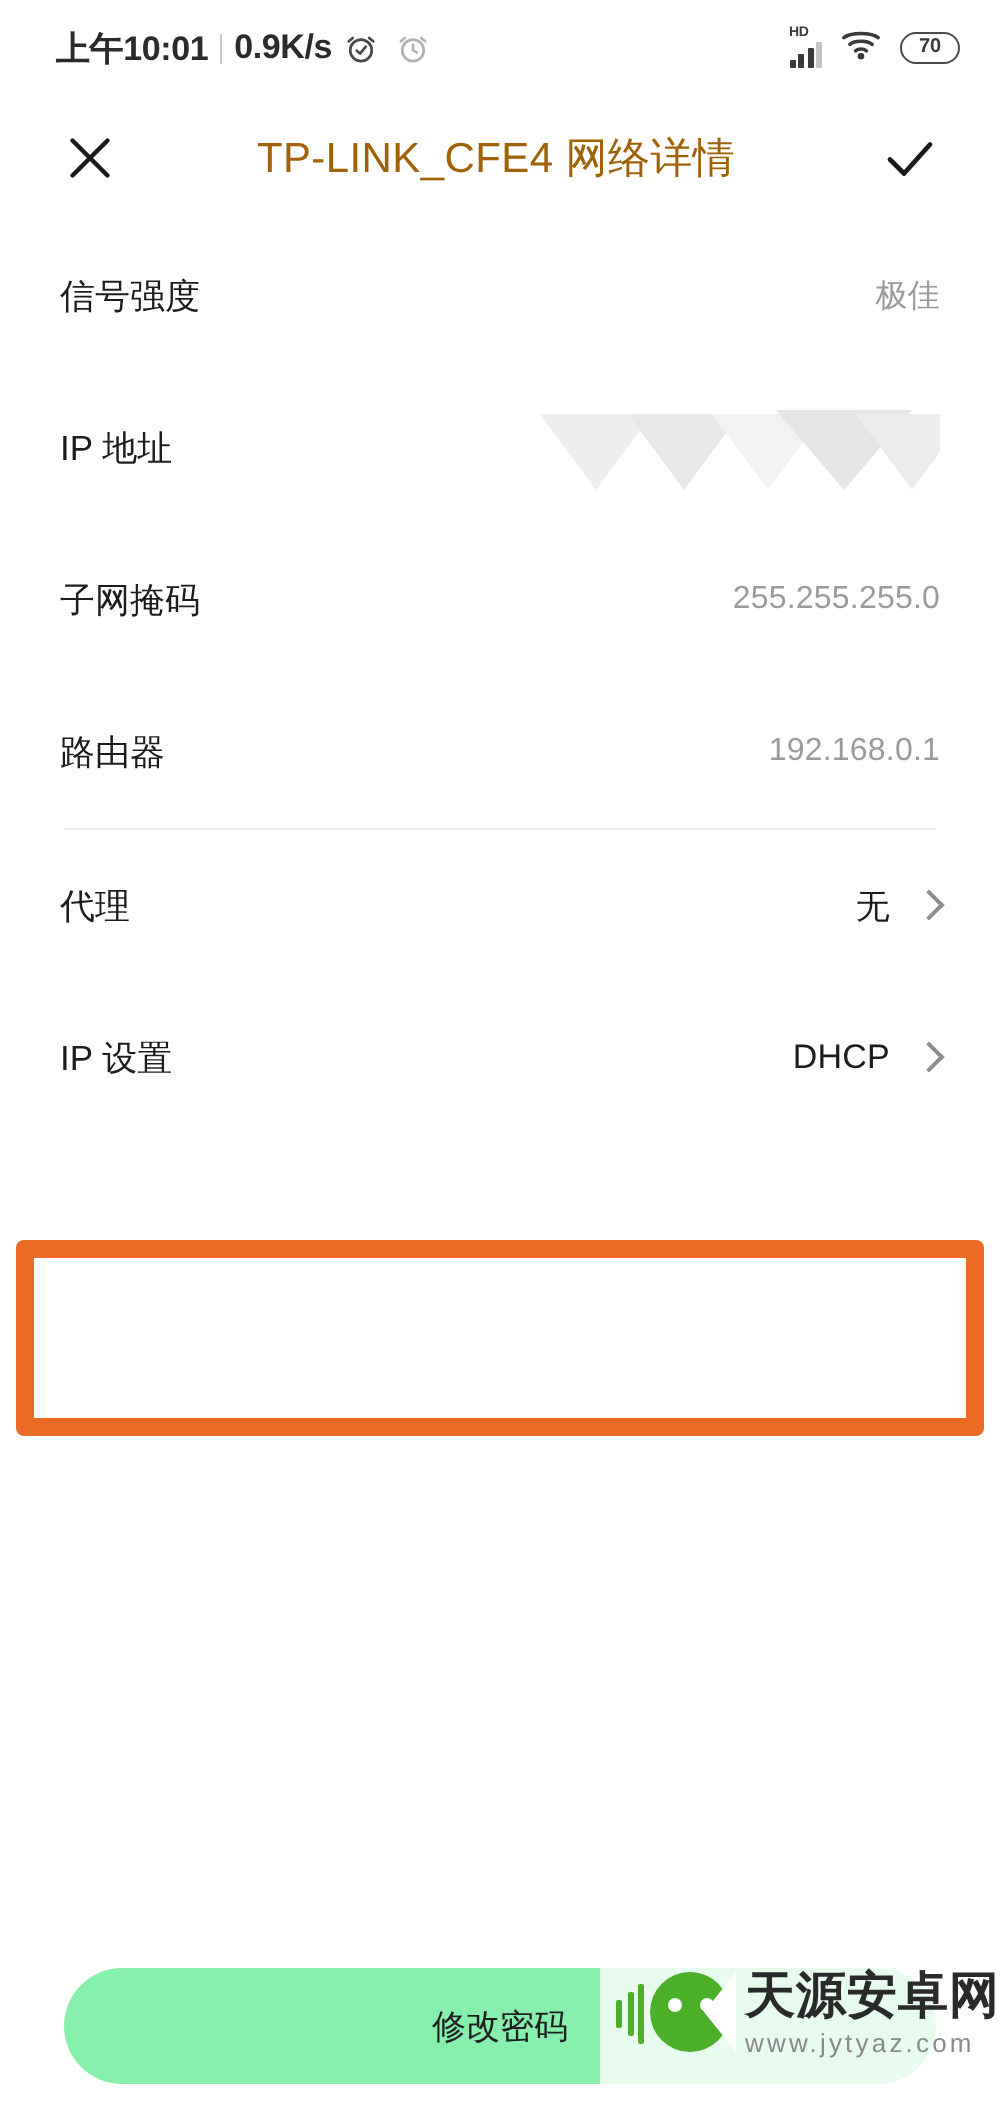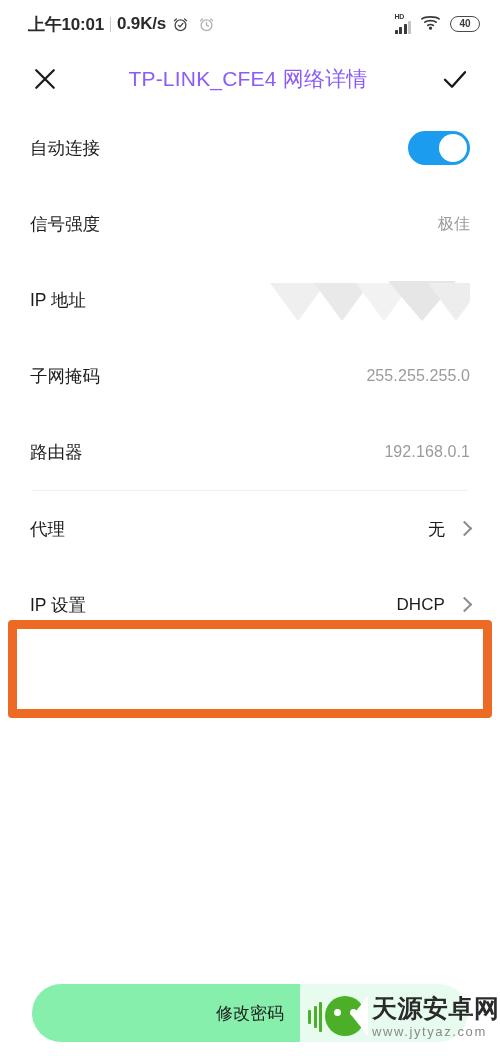--- a/index.html
+++ b/index.html
@@ -125,21 +125,21 @@
     height: 34px;
     display: flex;
     align-items: center;
     justify-content: center;
     flex-shrink: 0;
   }
   .hdr-title {
     flex: 1;
     text-align: center;
     font-size: 21px;
-    color: #8b5cf6;
+    color: #a16207;
     font-weight: 400;
     letter-spacing: 0.2px;
     padding-right: 4px;
   }
 
   
   .list {
     padding: 0 30px;
   }
   .row {
@@ -257,28 +257,29 @@
     align-items: center;
     justify-content: center;
     font-size: 17px;
     color: #1f1f1f;
   }
 
   
   .watermark {
     position: absolute;
     right: 0px;
-    bottom: 4px;
+    bottom: 14px;
     width: 200px;
     height: 70px;
     background: rgba(255,255,255,0.80);
     display: flex;
     align-items: center;
     padding-left: 8px;
     box-sizing: border-box;
+    justify-content: space-between;
   }
   .wm-logo {
     width: 58px;
     height: 46px;
     position: relative;
     flex-shrink: 0;
   }
   .wm-dashes {
     position: absolute;
     left: 0;
@@ -376,47 +377,41 @@
     </span>
     <span>
       <svg width="21" height="16" viewBox="0 0 24 18" fill="none" stroke="#3a3a3a" stroke-width="2" stroke-linecap="round">
         <path d="M2.2 5.4 C6 2.2 18 2.2 21.8 5.4"></path>
         <path d="M5.6 9.2 C8.4 6.9 15.6 6.9 18.4 9.2"></path>
         <path d="M8.9 12.9 C10.5 11.6 13.5 11.6 15.1 12.9"></path>
         <circle cx="12" cy="16" r="0.9" fill="#3a3a3a"></circle>
       </svg>
     </span>
     <span class="battery">
-      <span>40</span>
+      <span>70</span>
     </span>
   </div>
 </div>
 
 <div class="header">
   <div class="hdr-icon">
     <svg width="28" height="28" viewBox="0 0 24 24" fill="none" stroke="#1a1a1a" stroke-width="1.9" stroke-linecap="round">
       <path d="M4.5 4.5 L19.5 19.5 M19.5 4.5 L4.5 19.5"></path>
     </svg>
   </div>
   <div class="hdr-title">TP-LINK_CFE4 网络详情</div>
   <div class="hdr-icon">
     <svg width="30" height="30" viewBox="0 0 24 24" fill="none" stroke="#1a1a1a" stroke-width="1.9" stroke-linecap="round" stroke-linejoin="round">
       <path d="M4 12.6 L9.6 18.2 L20 6.6"></path>
     </svg>
   </div>
 </div>
 
 <div class="list">
 
-  <div class="row">
-    <span class="row-label">自动连接</span>
-    <span class="toggle">
-        <span class="knob"></span>
-      </span>
-  </div>
 
 
   <div class="row">
     <span class="row-label">信号强度</span>
     <span class="row-value">极佳</span>
   </div>
 
 
 
   <div class="row">

